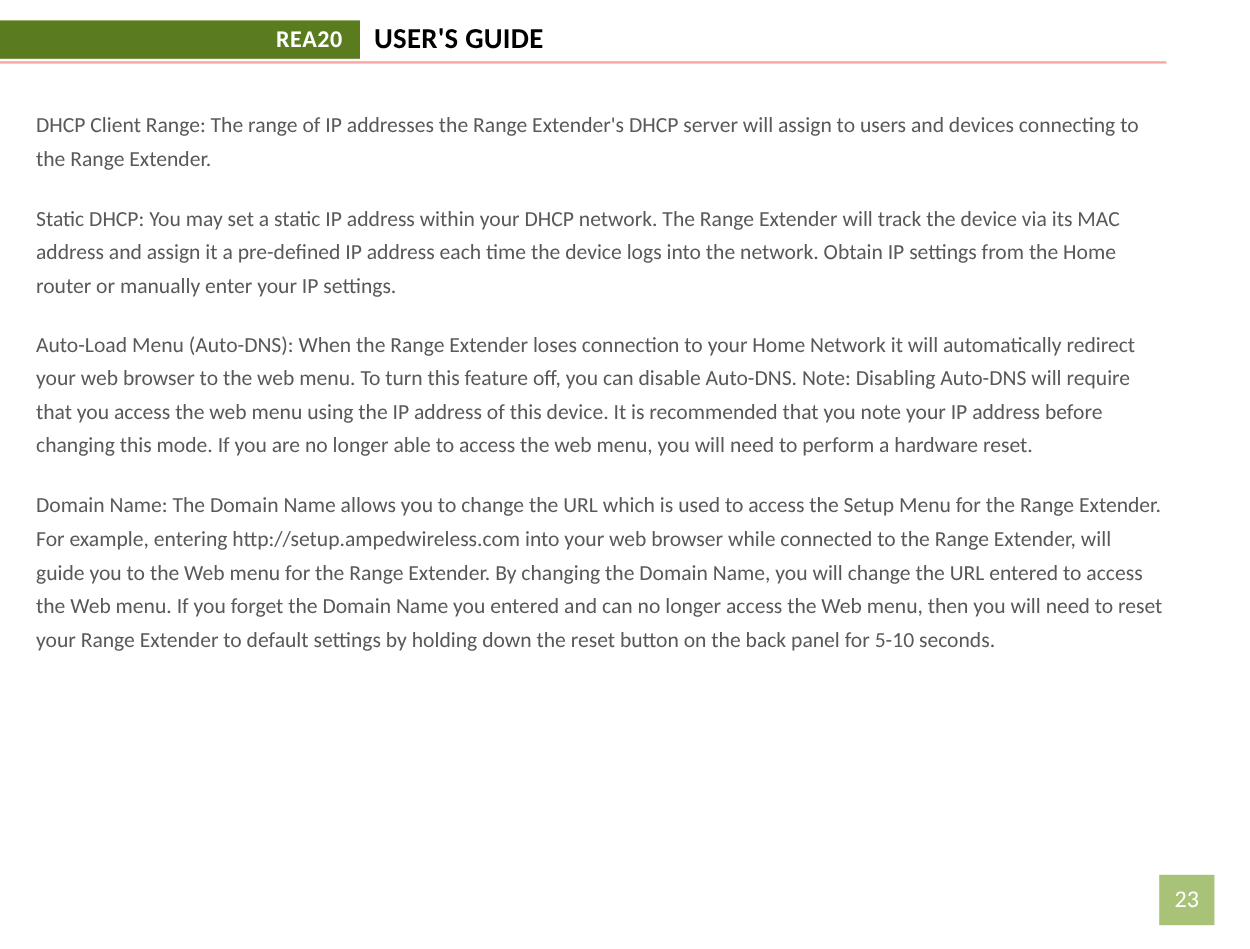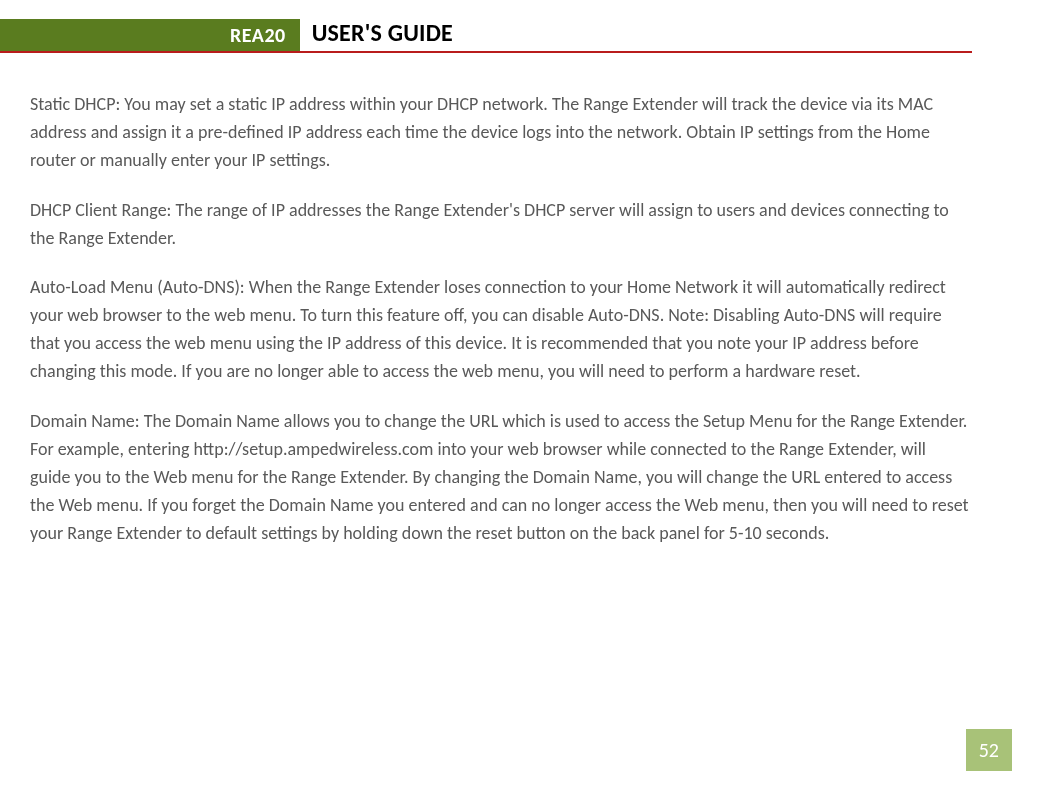--- a/index.html
+++ b/index.html
@@ -10,23 +10,23 @@
     body {
       font-family: Calibri, "Segoe UI", Arial, sans-serif;
       background: #ffffff;
       width: 1042px;
       height: 791px;
       position: relative;
       color: #595959;
     }
     .header {
       display: flex;
-      align-items: flex-end;
+      align-items: center;
       margin-top: 14px;
-      border-bottom: 2px solid #b91c1c;
+      border-bottom: 2px solid #fca5a5;
       margin-left: 0;
       margin-right: 70px;
     }
     .header-badge {
       background: #5a7c1f;
       color: #ffffff;
       font-weight: bold;
       font-size: 20px;
       padding: 4px 14px 4px 230px;
       letter-spacing: 0.5px;
@@ -61,19 +61,19 @@
   </style>
 </head>
 <body>
 
 <div class="header">
   <div class="header-badge">REA20</div>
   <div class="header-title">USER'S GUIDE</div>
 </div>
 
 <div class="content">
+  <p>DHCP Client Range: The range of IP addresses the Range Extender's DHCP server will assign to users and devices connecting to the Range Extender.</p>
   <p>Static DHCP: You may set a static IP address within your DHCP network. The Range Extender will track the device via its MAC address and assign it a pre-defined IP address each time the device logs into the network. Obtain IP settings from the Home router or manually enter your IP settings.</p>
-  <p>DHCP Client Range: The range of IP addresses the Range Extender's DHCP server will assign to users and devices connecting to the Range Extender.</p>
   <p>Auto-Load Menu (Auto-DNS): When the Range Extender loses connection to your Home Network it will automatically redirect your web browser to the web menu. To turn this feature off, you can disable Auto-DNS. Note: Disabling Auto-DNS will require that you access the web menu using the IP address of this device. It is recommended that you note your IP address before changing this mode. If you are no longer able to access the web menu, you will need to perform a hardware reset.</p>
   <p>Domain Name: The Domain Name allows you to change the URL which is used to access the Setup Menu for the Range Extender. For example, entering http://setup.ampedwireless.com into your web browser while connected to the Range Extender, will guide you to the Web menu for the Range Extender. By changing the Domain Name, you will change the URL entered to access the Web menu. If you forget the Domain Name you entered and can no longer access the Web menu, then you will need to reset your Range Extender to default settings by holding down the reset button on the back panel for 5-10 seconds.</p>
 </div>
 
-<div class="page-number">52</div>
+<div class="page-number">23</div>
 
 </body></html>

